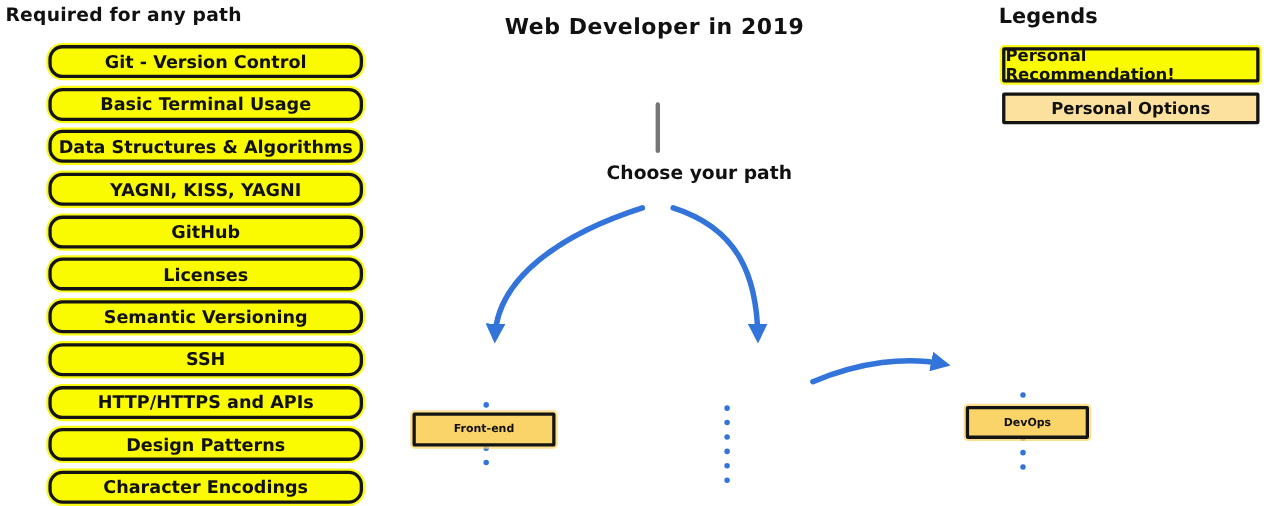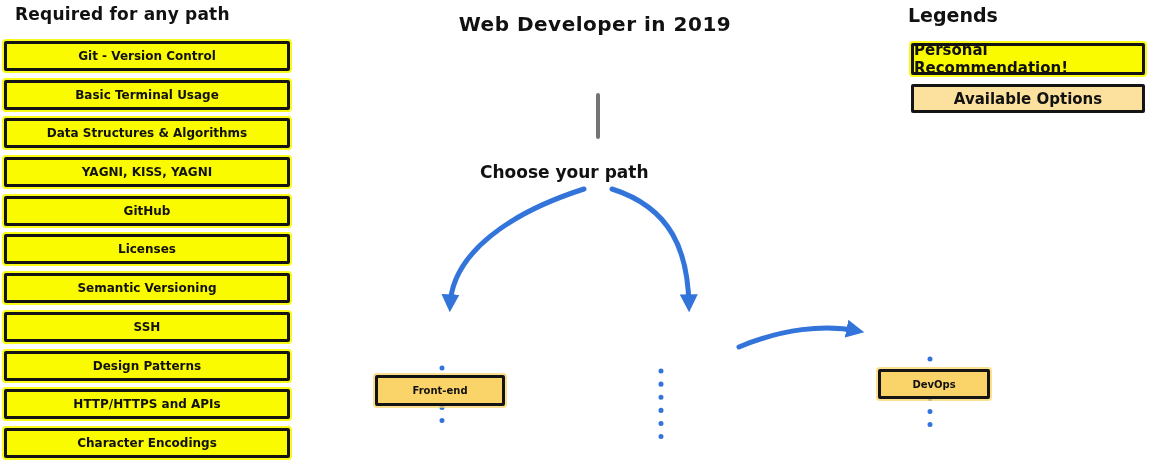--- a/index.html
+++ b/index.html
@@ -18,49 +18,50 @@
     color:#111;
   }
   .canvas{
     position:relative;
     width:1149px;height:460px;
     background:#ffffff;
     overflow:hidden;
   }
   
   .required-heading{
-    position:absolute;left:15px;top:4px;
+    position:absolute;left:5px;top:4px;
     font-size:17px;letter-spacing:.2px;text-align:center;
   }
   .required-list{
     position:absolute;left:4px;top:41px;width:286px;
     display:flex;flex-direction:column;gap:8.7px;
   }
   .req-box{
     height:30px;width:100%;
     background:var(--highlight-yellow);
     border:3px solid var(--border-black);
-    border-radius:2px;
+    border-radius:13px;
     box-shadow:0 0 0 2px rgba(250,250,0,.9);
     display:flex;align-items:center;justify-content:center;
-    font-size:12px;
+    font-size:16px;
+    margin-left:40px;
   }
   
   .main-title{
     position:absolute;left:380px;top:12px;width:430px;
     text-align:center;font-size:20px;letter-spacing:.5px;
   }
   .connector-line{
     position:absolute;left:596px;top:93px;
     width:4px;height:46px;border-radius:2px;
     background:var(--connector-gray);
   }
   .choose-path{
     position:absolute;left:480px;top:148px;width:240px;
-    text-align:left;font-size:17px;margin-top:14px;
+    text-align:right;font-size:17px;
   }
   
   .path-box{
     position:absolute;z-index:2;
     background:var(--path-gold);
     border:3px solid var(--border-black);
     border-radius:2px;
     box-shadow:0 0 0 2px rgba(251,212,105,.75);
     display:flex;align-items:center;justify-content:center;
     font-size:10px;
@@ -117,22 +118,22 @@
   <div class="required-heading">Required for any path</div>
   <div class="required-list">
     <div class="req-box">Git - Version Control</div>
     <div class="req-box">Basic Terminal Usage</div>
     <div class="req-box">Data Structures &amp; Algorithms</div>
     <div class="req-box">YAGNI, KISS, YAGNI</div>
     <div class="req-box">GitHub</div>
     <div class="req-box">Licenses</div>
     <div class="req-box">Semantic Versioning</div>
     <div class="req-box">SSH</div>
+    <div class="req-box">HTTP/HTTPS and APIs</div>
     <div class="req-box">Design Patterns</div>
-    <div class="req-box">HTTP/HTTPS and APIs</div>
     <div class="req-box">Character Encodings</div>
   </div>
 
   <div class="main-title">Web Developer in 2019</div>
   <div class="connector-line"></div>
   <div class="choose-path">Choose your path</div>
 
   <svg class="arrows-svg" width="1149" height="460" viewBox="0 0 1149 460">
     <defs>
       <marker id="ah" viewBox="0 0 10 10" refX="6.5" refY="5" markerWidth="3.6" markerHeight="3.6" orient="auto-start-reverse">
@@ -145,15 +146,15 @@
     <path class="dotted-path" d="M 442 368 L 442 432"></path>
     <path class="dotted-path" d="M 661 371 L 661 441"></path>
     <path class="dotted-path" d="M 930 359 L 930 437"></path>
   </svg>
 
   <div class="path-box path-frontend">Front-end</div>
   <div class="path-box path-devops">DevOps</div>
 
   <div class="legend-heading">Legends</div>
   <div class="legend-box legend-recommendation">Personal Recommendation!</div>
-  <div class="legend-box legend-option">Available Options</div>
+  <div class="legend-box legend-option">Personal Options</div>
 
 </div>
 
 </body></html>

